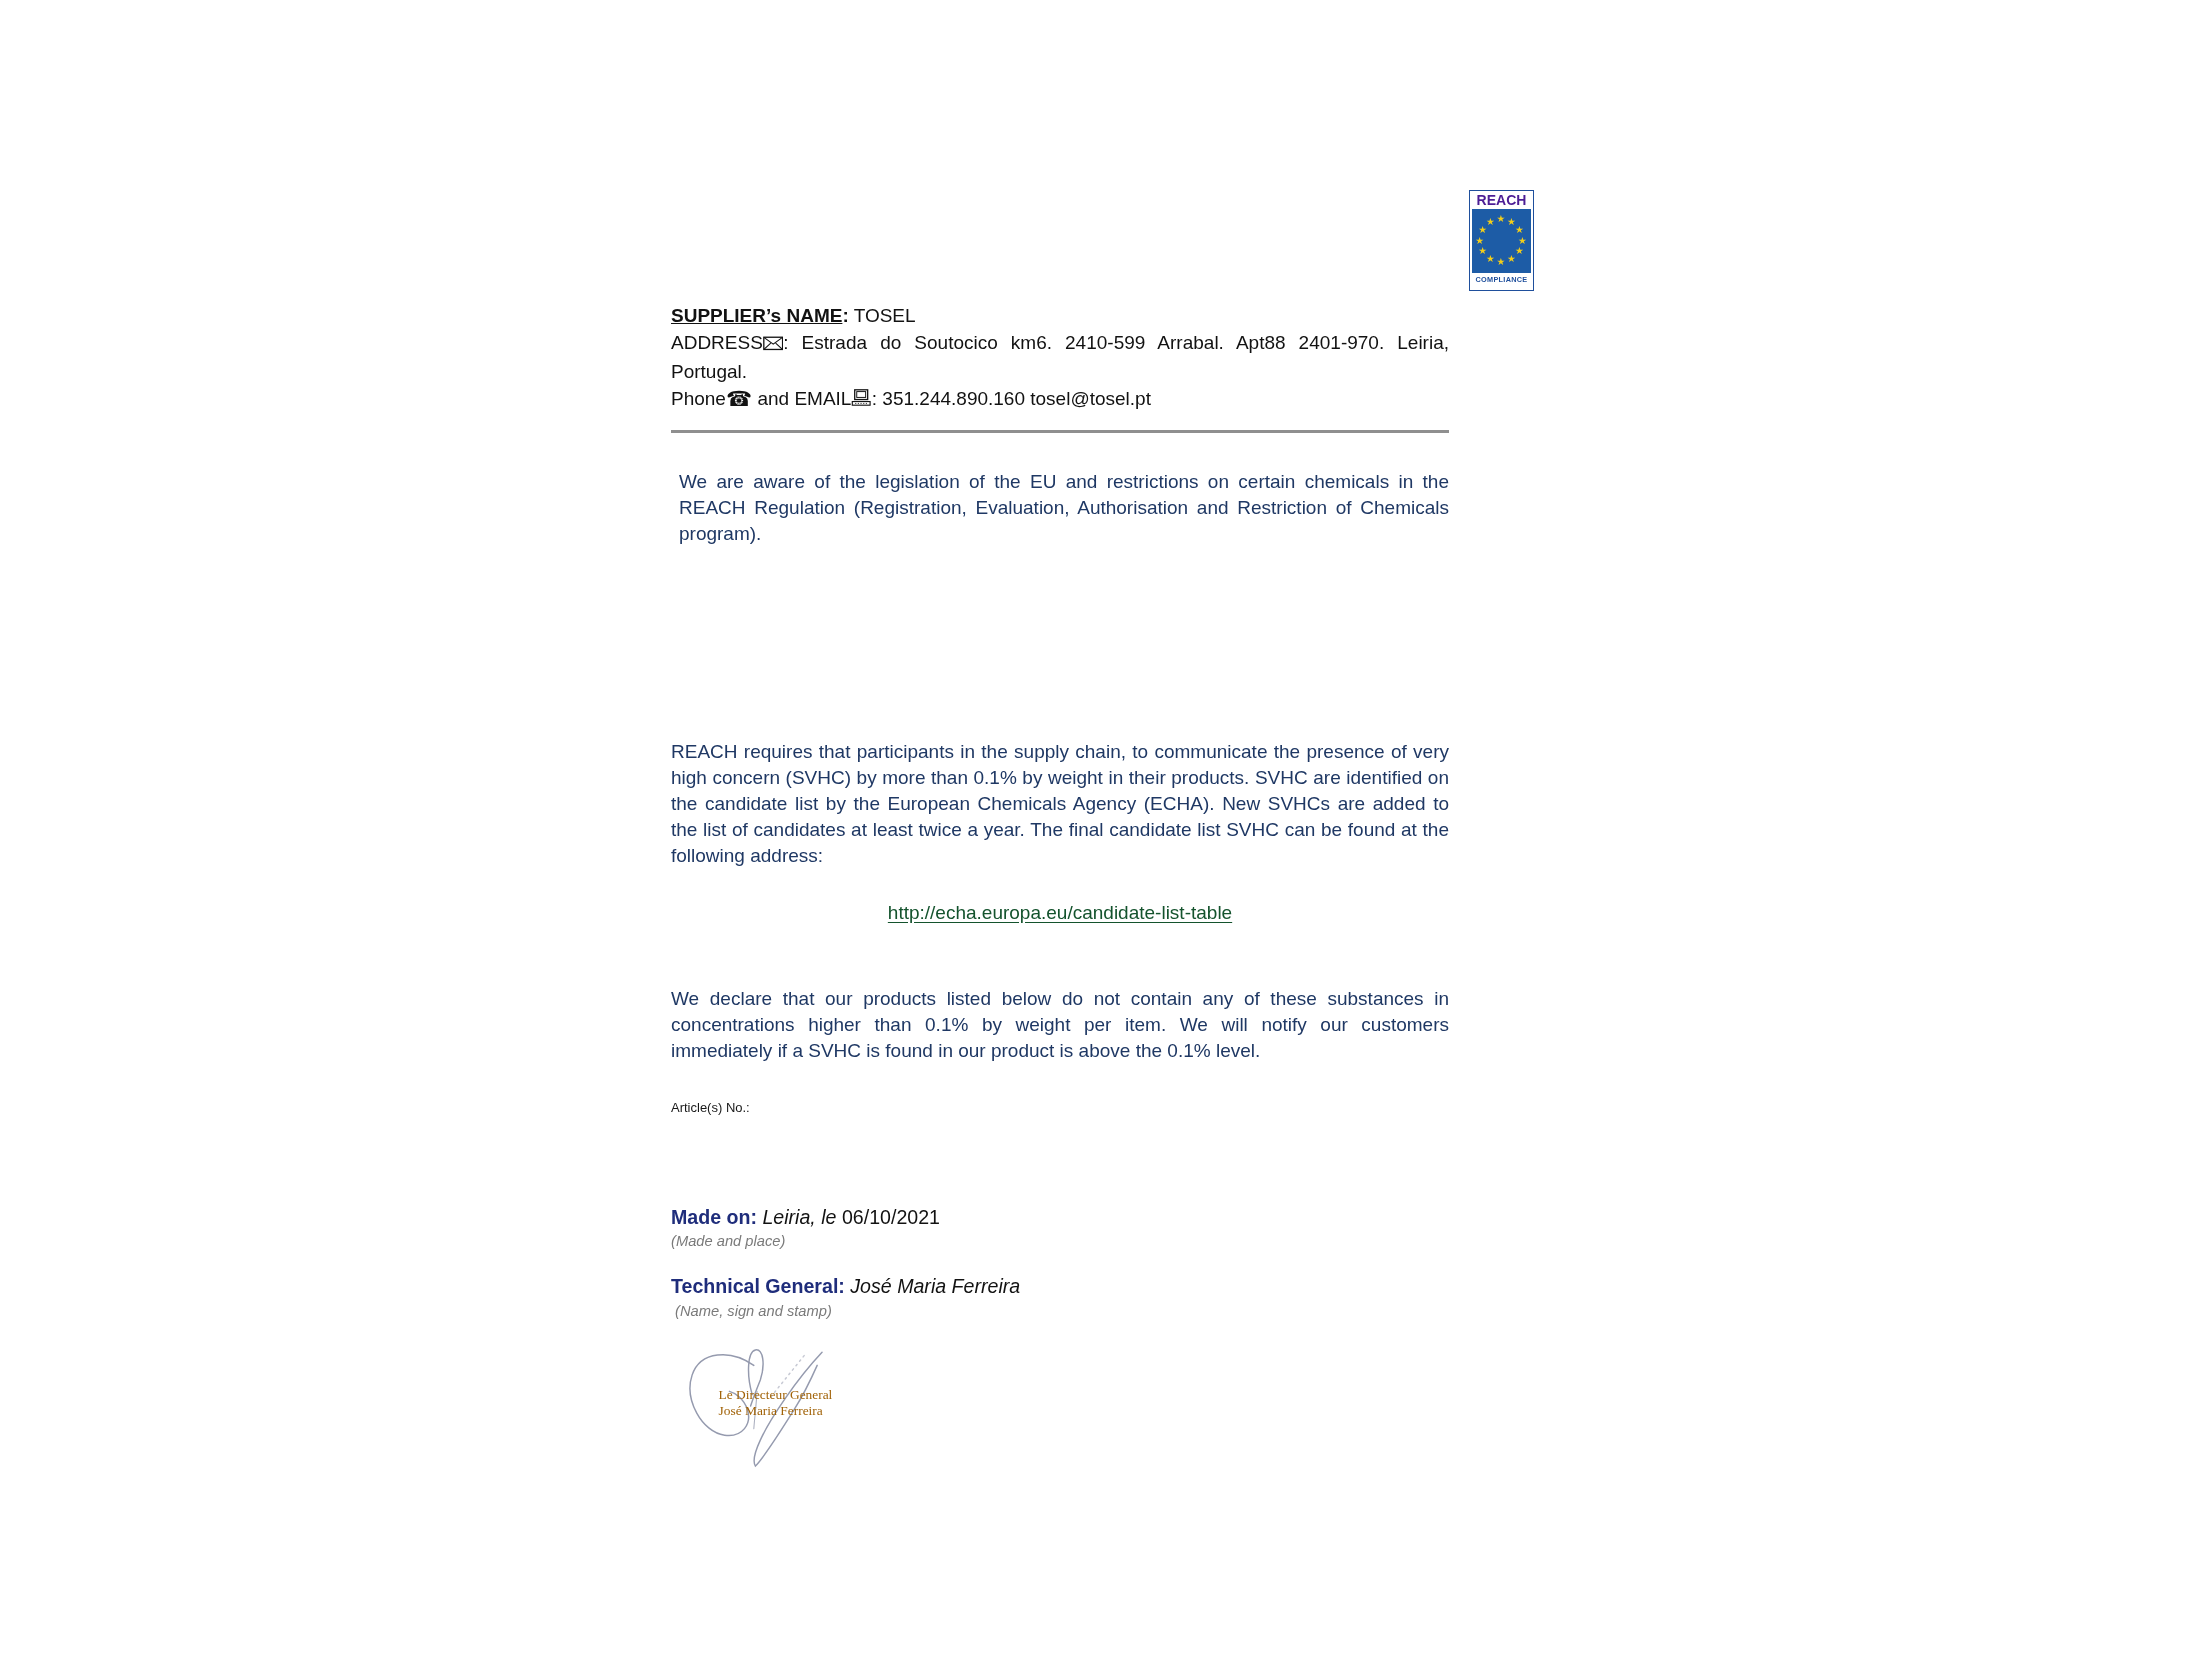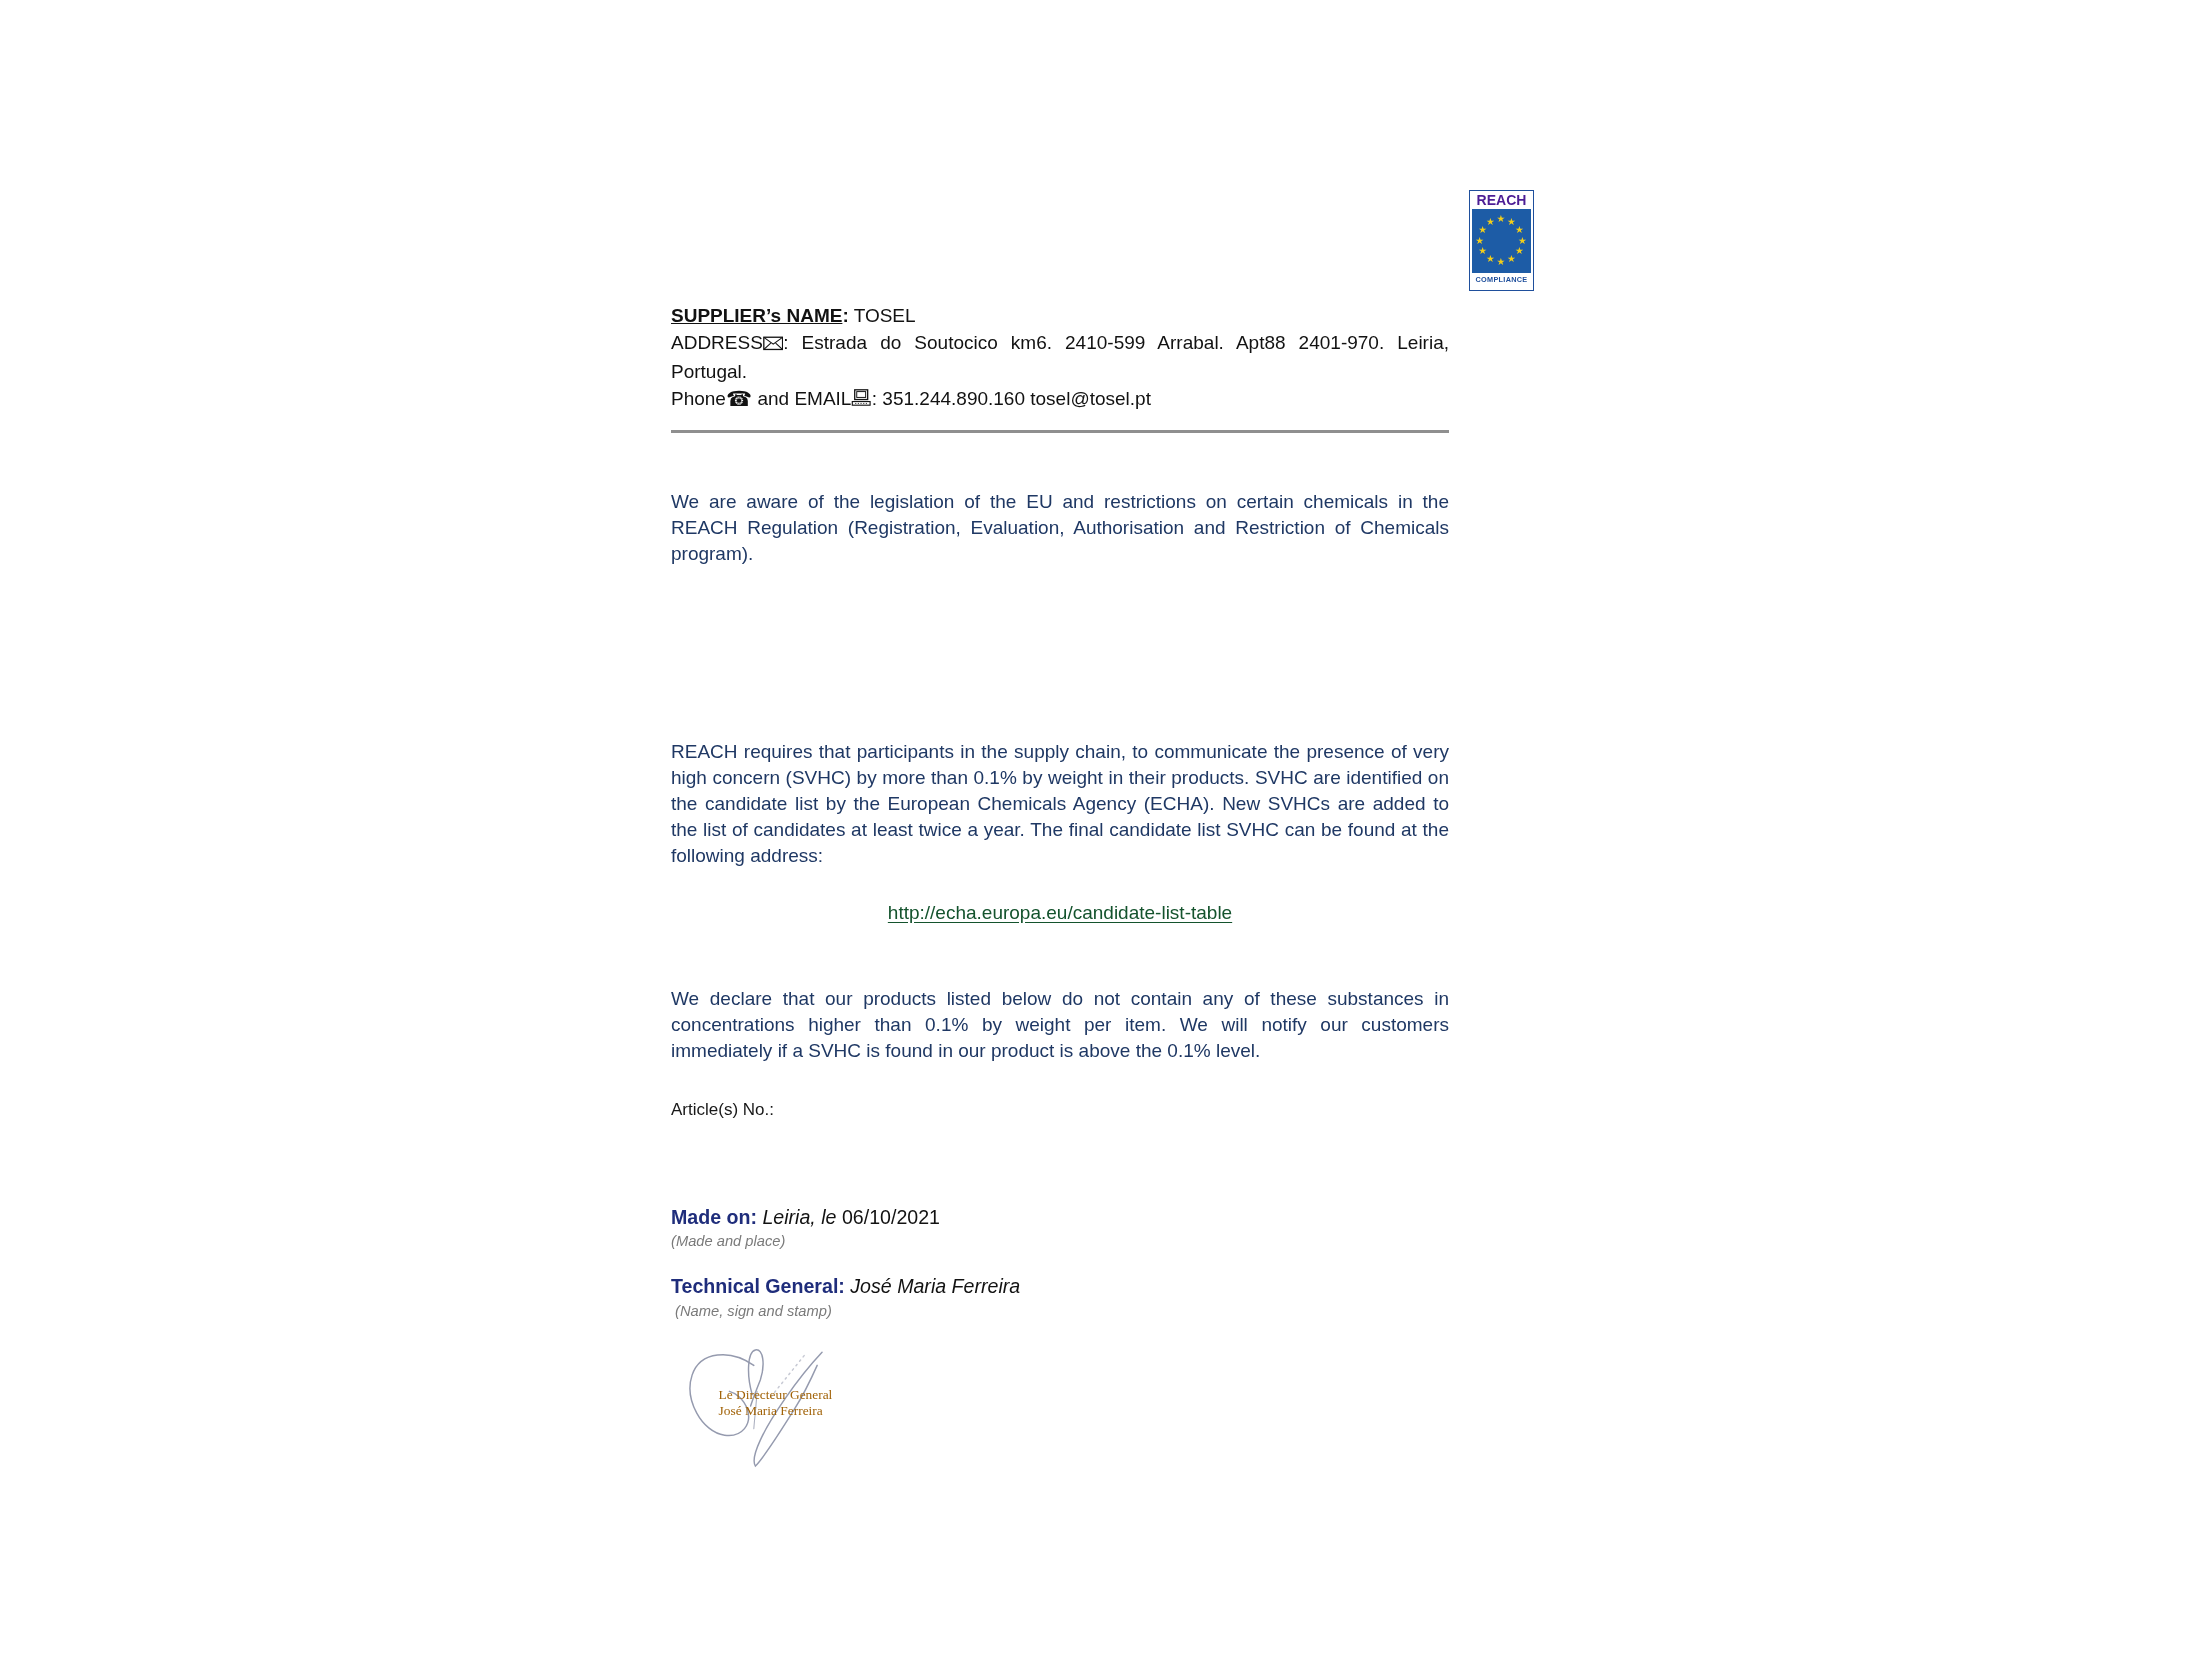--- a/index.html
+++ b/index.html
@@ -27,24 +27,24 @@
   .supplier{top:302px;font-size:19px;line-height:27px;color:#121212;text-align:justify;}
   .sup-label{font-weight:bold;}
   .sup-label .uline2{text-decoration:underline;}
   .icon-inline{display:inline-block;vertical-align:-1.6px;}
 
   
   .rule{top:430px;height:3.3px;background:#8f8f8f;}
 
   
   .body-par{font-size:19px;line-height:26px;color:#1f3864;text-align:justify;}
-  .p1{top:489px;} .p2{top:601px;} .p3{top:739px;} .p4{top:986px;}
+  .p1{top:469px;margin-left:8px;} .p2{top:601px;} .p3{top:739px;} .p4{top:986px;}
   .link-line{top:901px;text-align:center;font-size:19px;line-height:24.4px;}
   .link-line a{color:#14532d;text-decoration:underline;text-underline-offset:3.3px;}
-  .articles{top:1100px;font-size:17px;color:#181818;}
+  .articles{top:1100px;font-size:13px;color:#181818;}
 
   
   .made-on{top:1206px;font-size:19.6px;color:#121212;}
   .navy-label{font-weight:bold;color:#1f2d7b;}
   .italic-name{font-style:italic;}
   .note{color:#7a7a7a;font-style:italic;font-size:14.7px;}
   .date-note{top:1233px;}
   .tech{top:1275px;font-size:19.6px;color:#121212;}
   .sign-note{top:1303px;padding-left:4.1px;}
 

